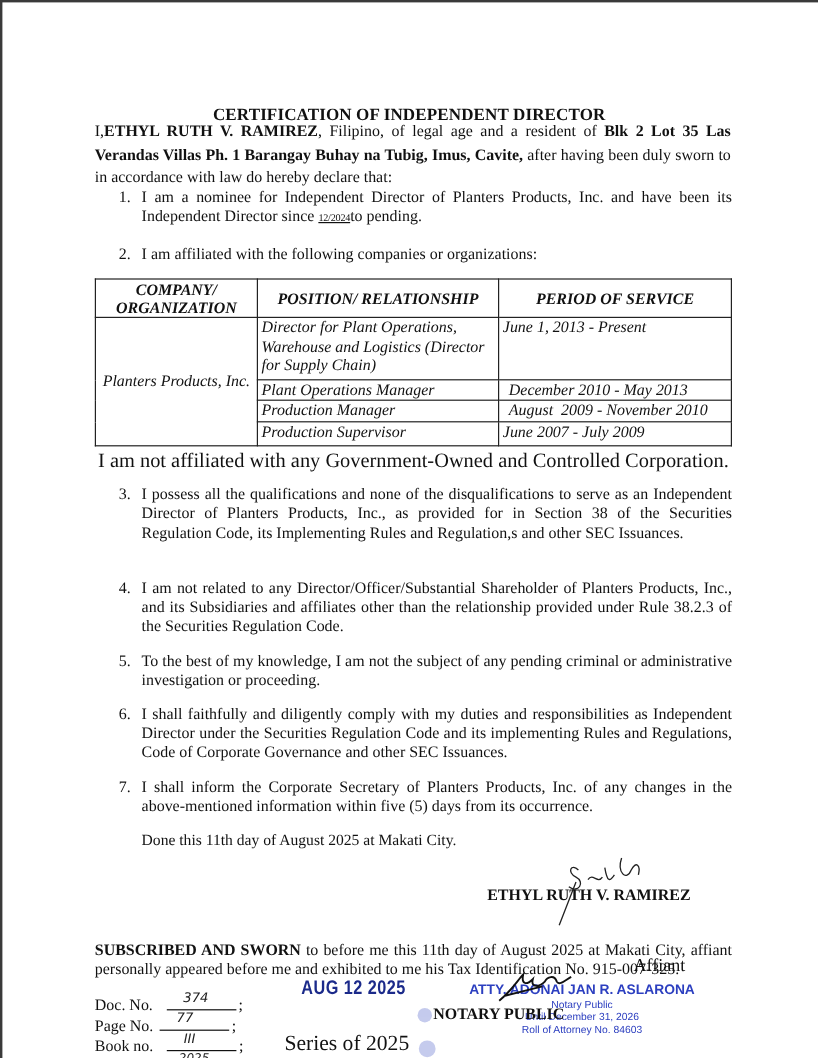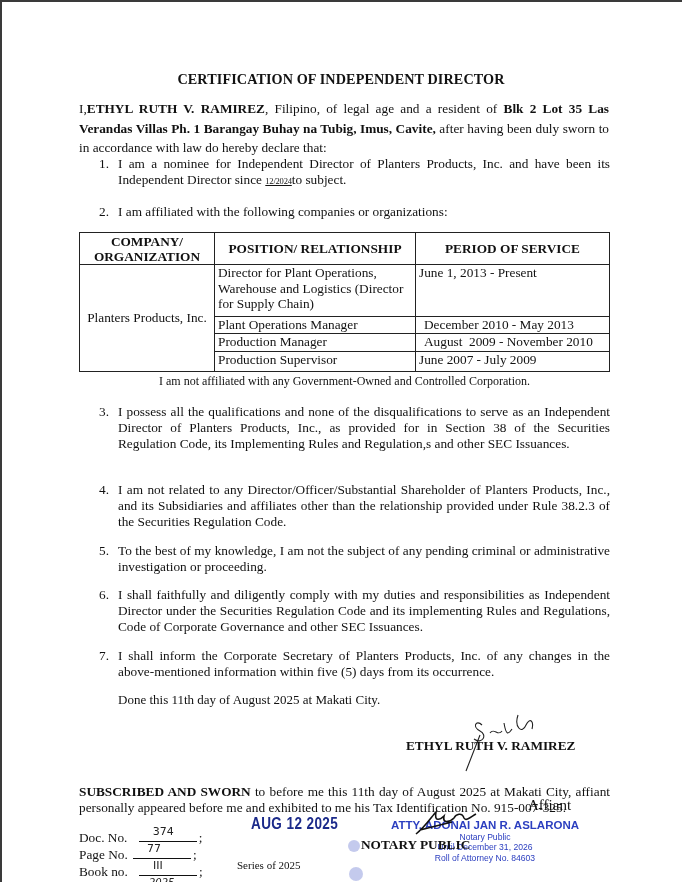--- a/index.html
+++ b/index.html
@@ -8,21 +8,21 @@
     background: #ffffff; color: #111111;
     font-family: "Liberation Serif", "DejaVu Serif", serif;
   }
   .page-frame {
     position: absolute; left: 0; top: 0; width: 682px; height: 882px;
     border-left: 2px solid #3a3a3a; border-top: 2px solid #3a3a3a;
     box-sizing: border-box;
   }
   .abs { position: absolute; }
   .title {
-    left: 0; width: 682px; top: 71px; text-align: center;
+    left: 0; width: 682px; top: 88px; text-align: center;
     font-weight: bold; font-size: 14.2px; letter-spacing: 0.1px;
   }
   .intro {
     left: 79px; width: 530px; top: 99px;
     font-size: 13.3px; line-height: 19.5px; text-align: justify;
   }
   .b { font-weight: bold; }
   .item {
     left: 99px; width: 511px; font-size: 13.3px; line-height: 15.8px;
     text-align: justify;
@@ -30,44 +30,44 @@
   .item .num { position: absolute; left: 0; top: 0; }
   .item .txt { display: block; margin-left: 19px; }
   .since-date {
     font-size: 8.5px; text-decoration: underline; letter-spacing: -0.2px;
   }
   table.aff {
     position: absolute; left: 79px; top: 232px; width: 531px;
     border-collapse: collapse; font-size: 13.3px; line-height: 15.5px;
   }
   table.aff th, table.aff td {
-    border: 1.3px solid #222; padding: 0 3px; vertical-align: top; text-align: left;
+    border: 1.3px solid #222; padding: 0 3px; vertical-align: top; text-align: left; font-style: italic;
   }
   table.aff th { text-align: center; vertical-align: middle; font-weight: bold; line-height: 15px; }
   table.aff td.company { text-align: center; vertical-align: middle; }
   .col1 { width: 128px; } .col2 { width: 194px; }
-  .nogocc { left: 79px; width: 531px; top: 374px; text-align: center; font-size: 12px; }
+  .nogocc { left: 79px; width: 531px; top: 374px; text-align: center; font-size: 17px; }
   .done { left: 118px; top: 692px; font-size: 13px; }
   .sig-name { left: 406px; top: 738px; font-size: 13.3px; font-weight: bold; white-space: nowrap; }
   .affiant { left: 528px; top: 797px; font-size: 15px; }
   .signature { left: 460px; top: 713px; width: 110px; height: 60px; }
   .sworn {
     left: 79px; width: 531px; top: 784px; font-size: 13.3px; line-height: 15.5px;
     text-align: justify;
     font-family: Liberation Serif, serif;
   }
   .notary-lines { left: 79px; top: 829px; font-size: 13.3px; line-height: 14.8px; }
   .notary-lines .row { white-space: nowrap; }
   .notary-lines .blank {
     display: inline-block; width: 58px; border-bottom: 1px solid #111; height: 12px;
     position: relative; vertical-align: baseline; margin: 0 2px;
   }
   .hand { position: absolute; left: 14px; top: -4px; font-family: "DejaVu Sans", sans-serif;
-    font-size: 11px; color: #222; }
-  .series { left: 237px; top: 859px; font-size: 11px; }
+    font-style: italic; font-size: 11px; color: #222; }
+  .series { left: 237px; top: 859px; font-size: 18px; }
   .datestamp {
     left: 251px; top: 814px; font-family: "Liberation Sans", "DejaVu Sans", sans-serif;
     font-size: 16.5px; color: #1b2a8a; letter-spacing: 0.5px; transform: scaleX(0.82);
     transform-origin: left top; font-weight: bold;
   }
   .notary-stamp {
     left: 350px; top: 818px; width: 270px; text-align: center;
     font-family: "Liberation Sans", "DejaVu Sans", sans-serif; color: #2a3dbf;
     font-size: 8.6px; line-height: 10.3px;
   }
@@ -85,21 +85,21 @@
 <div class="page-frame"></div>
 
 <div class="abs title">CERTIFICATION OF INDEPENDENT DIRECTOR</div>
 
 <div class="abs intro">
   <span>I,</span><span class="b">ETHYL RUTH V. RAMIREZ</span><span>, Filipino, of legal age and a resident of </span><span class="b">Blk 2 Lot 35 Las Verandas Villas Ph. 1 Barangay Buhay na Tubig, Imus, Cavite,</span><span> after having been duly sworn to in accordance with law do hereby declare that:</span>
 </div>
 
 <div class="abs item" style="top:156px;">
   <span class="num">1.</span>
-  <span class="txt"><span>I am a nominee for Independent Director of Planters Products, Inc. and have been its Independent Director since </span><span class="since-date">12/2024</span><span>to subject.</span></span>
+  <span class="txt"><span>I am a nominee for Independent Director of Planters Products, Inc. and have been its Independent Director since </span><span class="since-date">12/2024</span><span>to pending.</span></span>
 </div>
 
 <div class="abs item" style="top:204px;">
   <span class="num">2.</span>
   <span class="txt">I am affiliated with the following companies or organizations:</span>
 </div>
 
 <table class="aff">
   <thead>
     <tr style="height:32px;">

